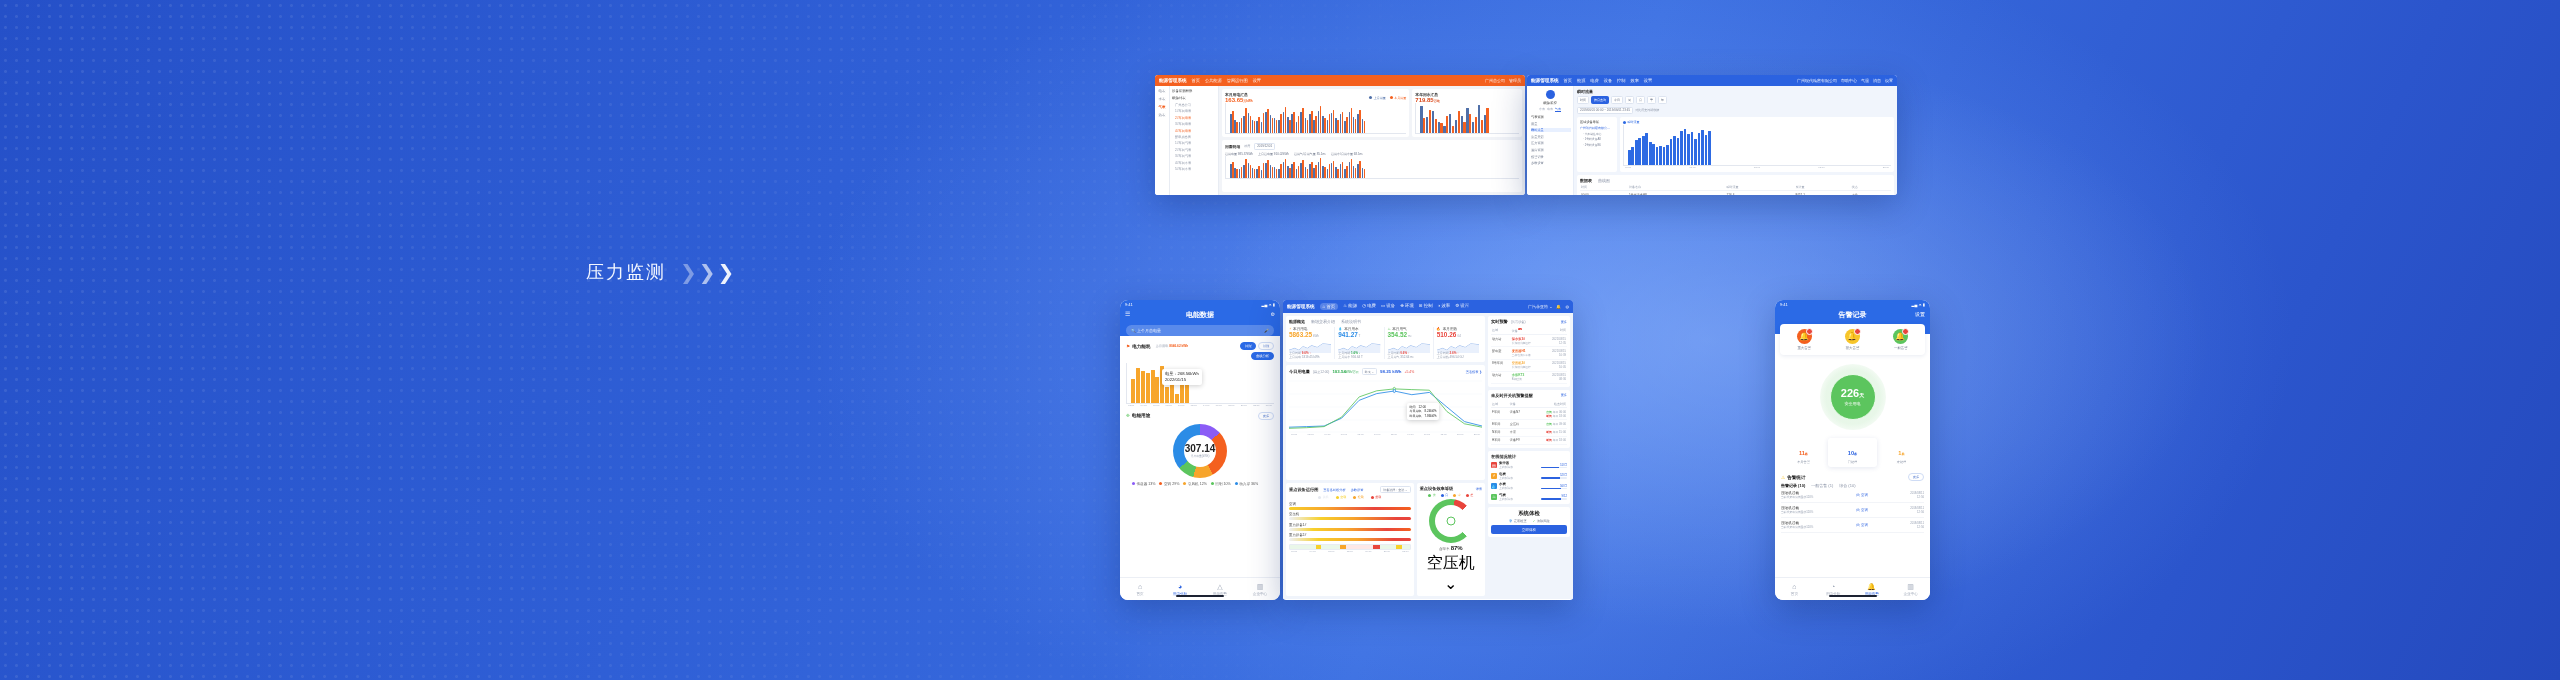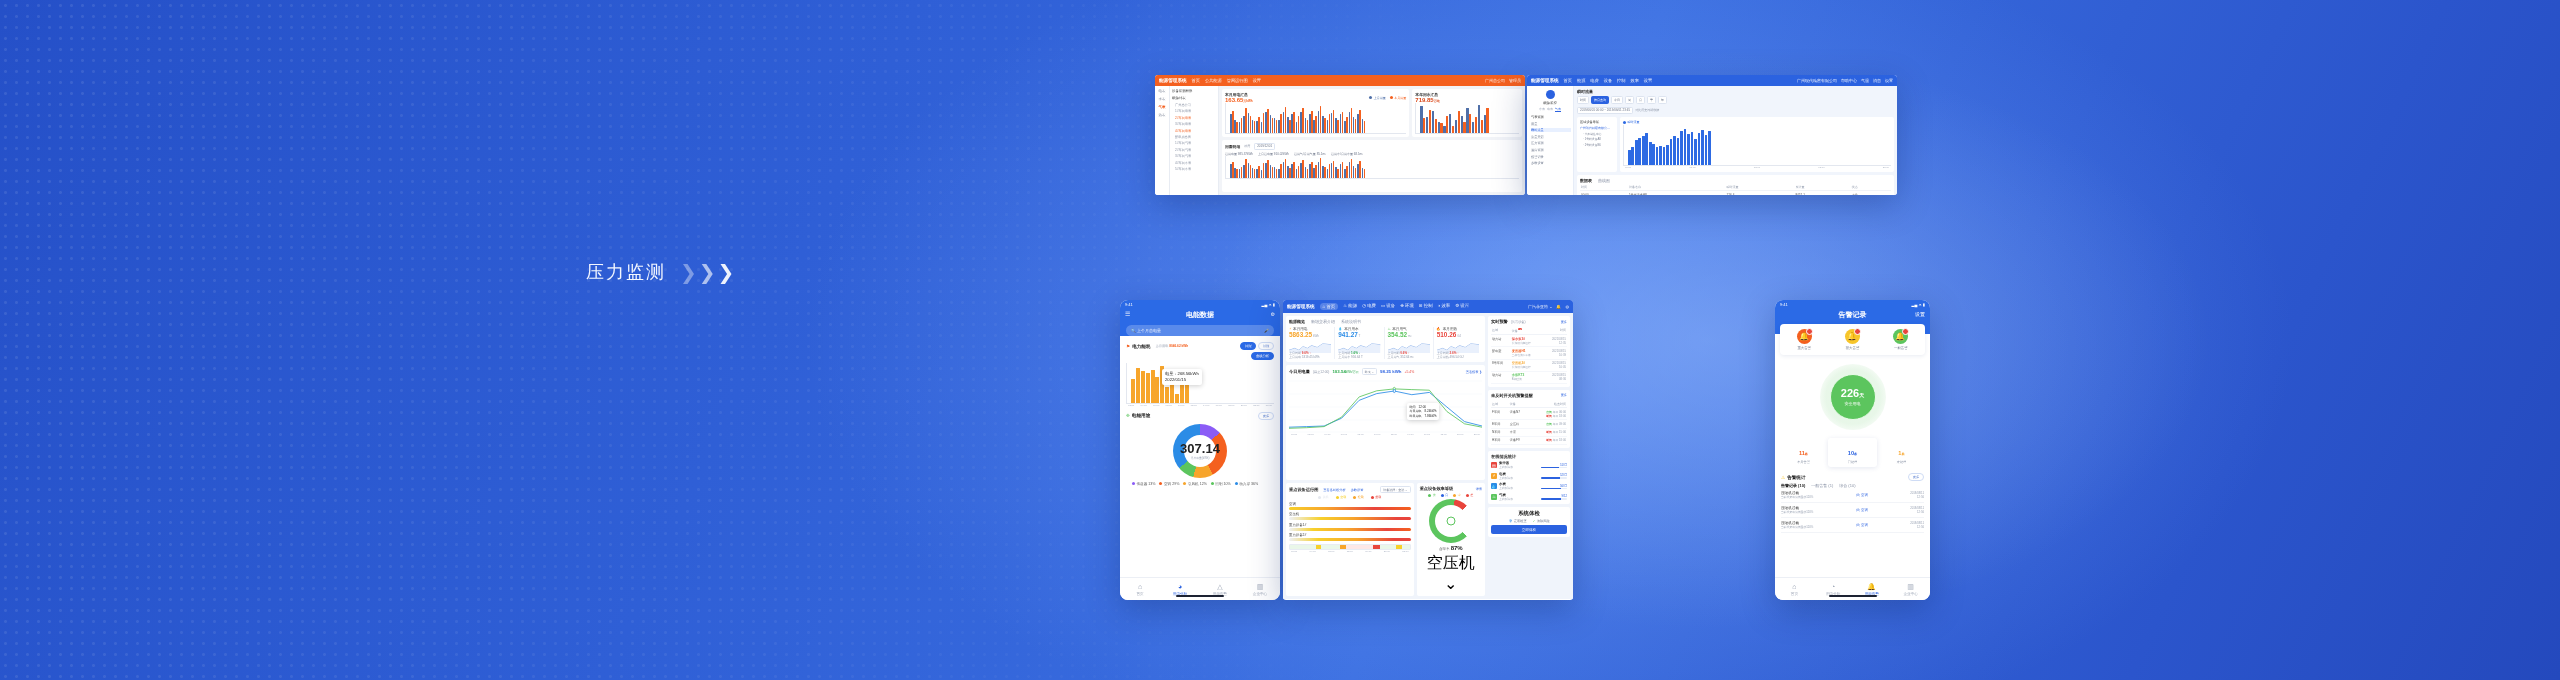--- a/index.html
+++ b/index.html
@@ -127,21 +127,21 @@
   .segs{display:flex;gap:2px;}
   .segs i{font-style:normal;font-size:3.4px;padding:1px 3.5px;border-radius:5px;border:.5px solid #cfdcf5;color:#5a7fd0;}
   .segs i.on{background:#2b6ae6;border-color:#2b6ae6;color:#fff;}
   .tip{position:absolute;background:#fff;border-radius:2px;box-shadow:0 1px 5px rgba(0,0,0,.20);
        padding:2px 3px;font-size:4.2px;color:#222;line-height:1.45;white-space:nowrap;}
   .donut-wrap{display:flex;align-items:center;justify-content:center;margin-top:4px;position:relative;}
   .donut{width:54px;height:54px;border-radius:50%;position:relative;}
   .donut::after{content:"";position:absolute;inset:11px;background:#fff;border-radius:50%;}
   .donut .ctr{position:absolute;inset:0;display:flex;flex-direction:column;align-items:center;
               justify-content:center;z-index:2;}
-  .donut .ctr b{font-size:13px;color:#222;}
+  .donut .ctr b{font-size:10px;color:#222;}
   .donut .ctr s{font-size:2.8px;color:#9aa3b4;text-decoration:none;}
   .lg2{display:flex;flex-wrap:wrap;gap:2px 4px;margin:4px 6px 0;}
   .lg2 i{font-style:normal;font-size:3.6px;color:#555;display:flex;align-items:center;gap:1.5px;white-space:nowrap;}
   .lg2 i::before{content:"";width:3px;height:3px;border-radius:50%;background:var(--c);}
 
   
   #phone3{left:1775px;top:300px;width:155px;height:300px;}
   #phone3 .hd{background:#2b6ae6;}
   .alarm3{display:flex;background:#fff;border-radius:4px;margin:0 5px;padding:5px 0;
           box-shadow:0 1px 4px rgba(30,60,130,.10);}

